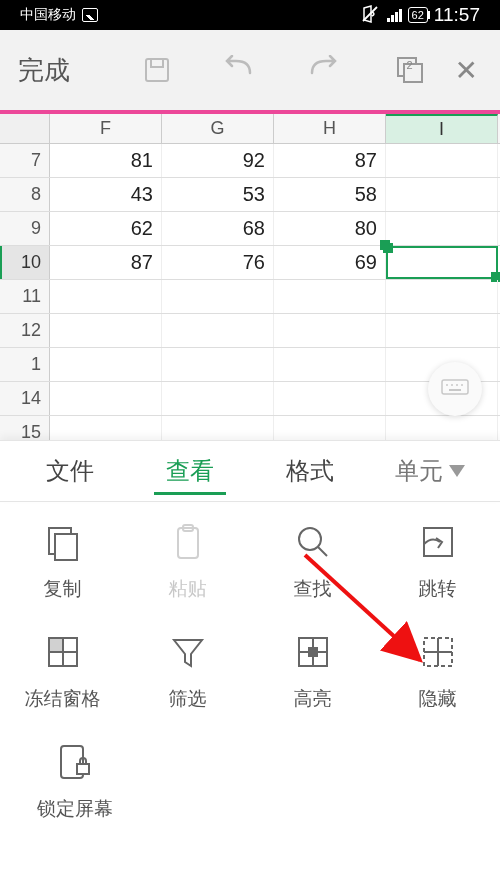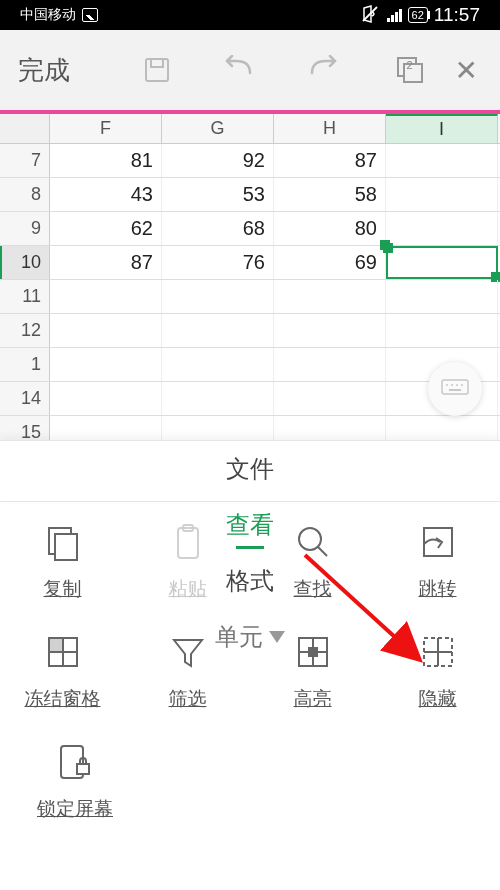--- a/index.html
+++ b/index.html
@@ -50,21 +50,21 @@
 .tabbar { height: 62px; display: flex; align-items: center; padding: 0 10px; border-top: 1px solid #e5e5e5; border-bottom: 1px solid #e5e5e5; background: #fff; box-shadow: 0 -4px 8px rgba(0,0,0,0.05); }
 .tab { flex: 1; text-align: center; font-size: 24px; color: #444; position: relative; padding: 12px 0; }
 .tab.active { color: #1a9e55; }
 .tab.active::after { content: ""; position: absolute; left: 20%; right: 20%; bottom: 4px; height: 3px; background: #1a9e55; }
 .tab.more { color: #777; display:flex; align-items:center; justify-content:center; gap:6px; }
 .triangle { width: 0; height: 0; border-left: 8px solid transparent; border-right: 8px solid transparent; border-top: 12px solid #999; }
 
 
 .tools { padding: 20px 0 10px; }
 .tool-row { display: flex; justify-content: space-around; margin-bottom: 30px; }
-.tool { width: 110px; display: flex; flex-direction: column; align-items: center; gap: 14px; color: #555; text-decoration: underline; }
+.tool { width: 110px; display: flex; flex-direction: column; align-items: center; gap: 14px; color: #555; }
 .tool.disabled { color: #c8c8c8; }
 .tool .tlabel { font-size: 19px; }
 .tool svg { display:block; }
 
 
 .arrow-svg { position: absolute; pointer-events: none; }
 </style>
 </head>
 <body>
 
@@ -212,21 +212,21 @@
   <svg width="28" height="20" viewBox="0 0 28 20">
       <rect x="1" y="1" width="26" height="14" rx="2" stroke="#c8c8c8" stroke-width="1.5" fill="none"></rect>
       <circle cx="6" cy="6" r="1" fill="#c8c8c8"></circle>
       <circle cx="11" cy="6" r="1" fill="#c8c8c8"></circle>
       <circle cx="16" cy="6" r="1" fill="#c8c8c8"></circle>
       <circle cx="21" cy="6" r="1" fill="#c8c8c8"></circle>
       <rect x="8" y="10" width="12" height="2" fill="#c8c8c8"></rect>
     </svg>
 </div>
 
-<div class="tabbar" style="position:absolute; top:440px; left:0; right:0;flex-direction:column;">
+<div class="tabbar" style="position:absolute; top:440px; left:0; right:0;">
   <div class="tab">文件</div>
   <div class="tab active">查看</div>
   <div class="tab">格式</div>
   <div class="tab more">
       <span>单元</span>
       <span class="triangle"></span>
     </div>
 </div>
 
 <div class="tools" style="position:absolute; top:502px; left:0; right:0;">

